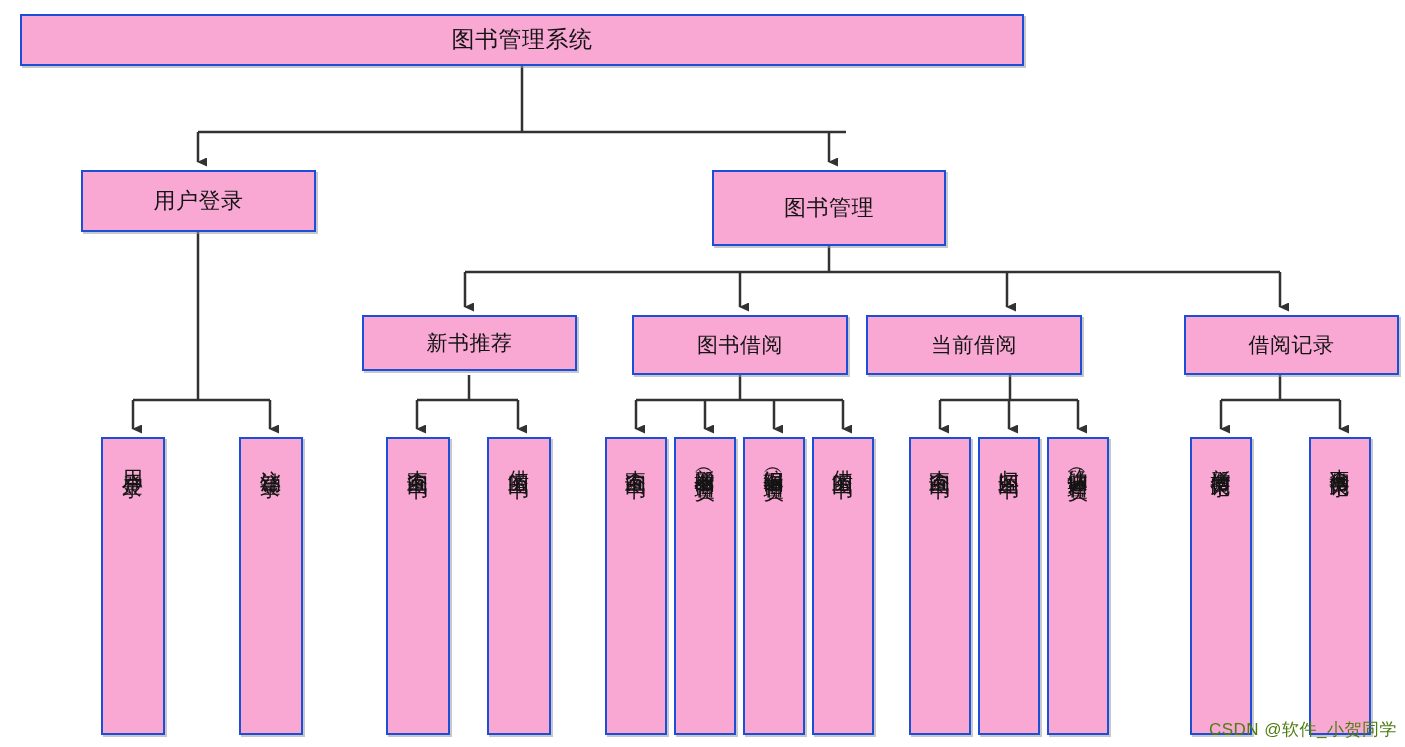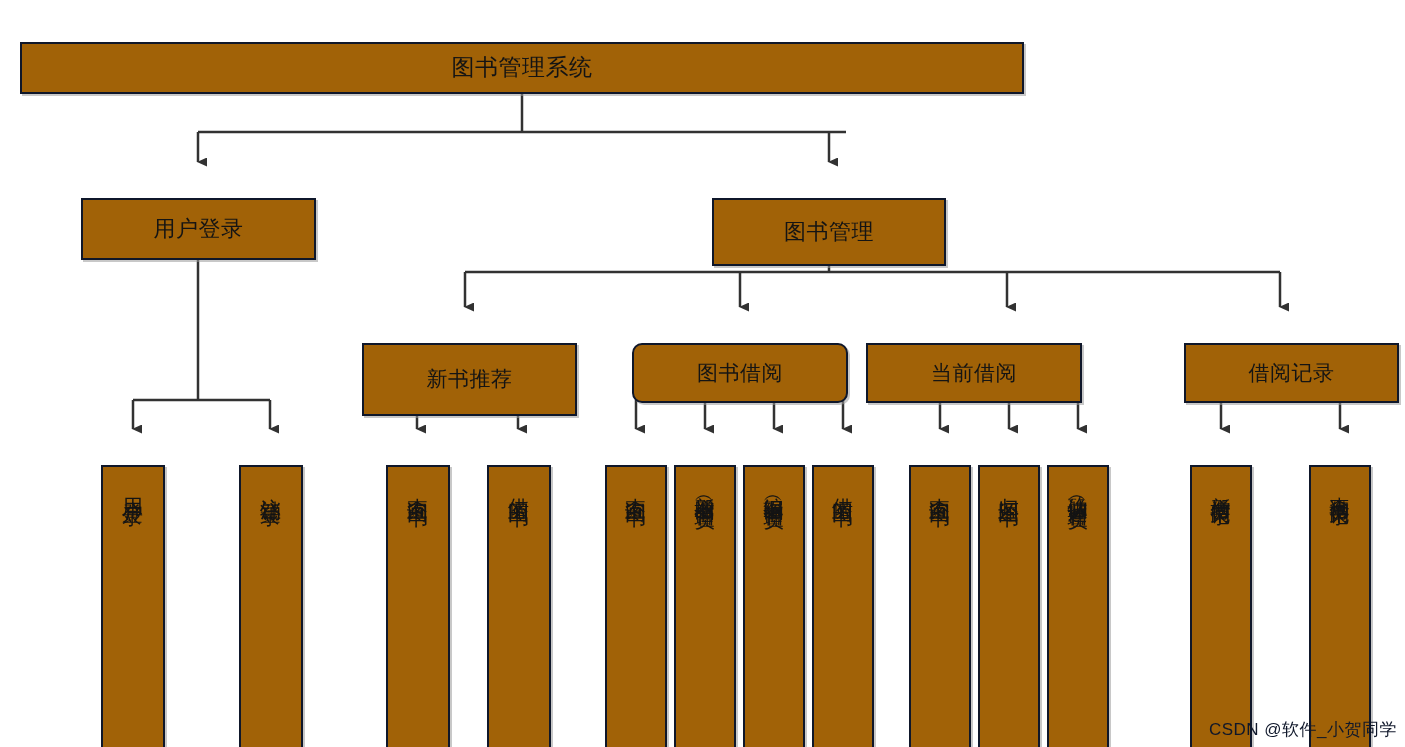--- a/index.html
+++ b/index.html
@@ -22,29 +22,28 @@
     position: absolute;
     left: 0;
     top: 0;
     width: 1405px;
     height: 747px;
     pointer-events: none;
   }
   .node {
     position: absolute;
     box-sizing: border-box;
-    background: #a16207;
-    border: 2px solid #0f172a;
+    background: #f9a8d4;
+    border: 2px solid #1d4ed8;
     box-shadow: 2px 2px 0 0 rgba(155,155,155,0.55);
     display: flex;
     align-items: center;
     justify-content: center;
     color: #1a1a1a;
     z-index: 3;
-    margin-top: 28px;
   }
   .node-label {
     display: block;
     text-align: center;
     letter-spacing: 0.5px;
     line-height: 1.18;
     color: #141414;
     white-space: pre;
   }
   .node.root .node-label { font-size: 23px; }
@@ -67,21 +66,21 @@
   .node.leaf.tall-text .node-label {
     font-size: 20px;
     letter-spacing: 2px;
   }
 
   #watermark {
     position: absolute;
     right: 8px;
     bottom: 6px;
     font-size: 17px;
-    color: #0f172a;
+    color: #4d7c0f;
     letter-spacing: 0.5px;
     z-index: 6;
     white-space: nowrap;
     font-family: "Liberation Sans", "DejaVu Sans", sans-serif;
   }
 </style>
 </head>
 <body>
 
 <div id="diagram-canvas">
@@ -137,29 +136,29 @@
   </svg>
 
   <div class="node root" style="left:20px; top:14px; width:1004px; height:52px;">
     <span class="node-label">图书管理系统</span>
   </div>
 
   <div class="node level2" style="left:81px; top:170px; width:235px; height:62px;">
     <span class="node-label">用户登录</span>
   </div>
 
-  <div class="node level2" style="left:712px; top:170px; width:234px; height:68px;">
+  <div class="node level2" style="left:712px; top:170px; width:234px; height:76px;">
     <span class="node-label">图书管理</span>
   </div>
 
-  <div class="node level3" style="left:362px; top:315px; width:215px; height:73px;">
+  <div class="node level3" style="left:362px; top:315px; width:215px; height:56px;">
     <span class="node-label">新书推荐</span>
   </div>
 
-  <div class="node level3" style="left:632px; top:315px; width:216px; height:60px;border-radius:10px;">
+  <div class="node level3" style="left:632px; top:315px; width:216px; height:60px;">
     <span class="node-label">图书借阅</span>
   </div>
 
   <div class="node level3" style="left:866px; top:315px; width:216px; height:60px;">
     <span class="node-label">当前借阅</span>
   </div>
 
   <div class="node level3" style="left:1184px; top:315px; width:215px; height:60px;">
     <span class="node-label">借阅记录</span>
   </div>

